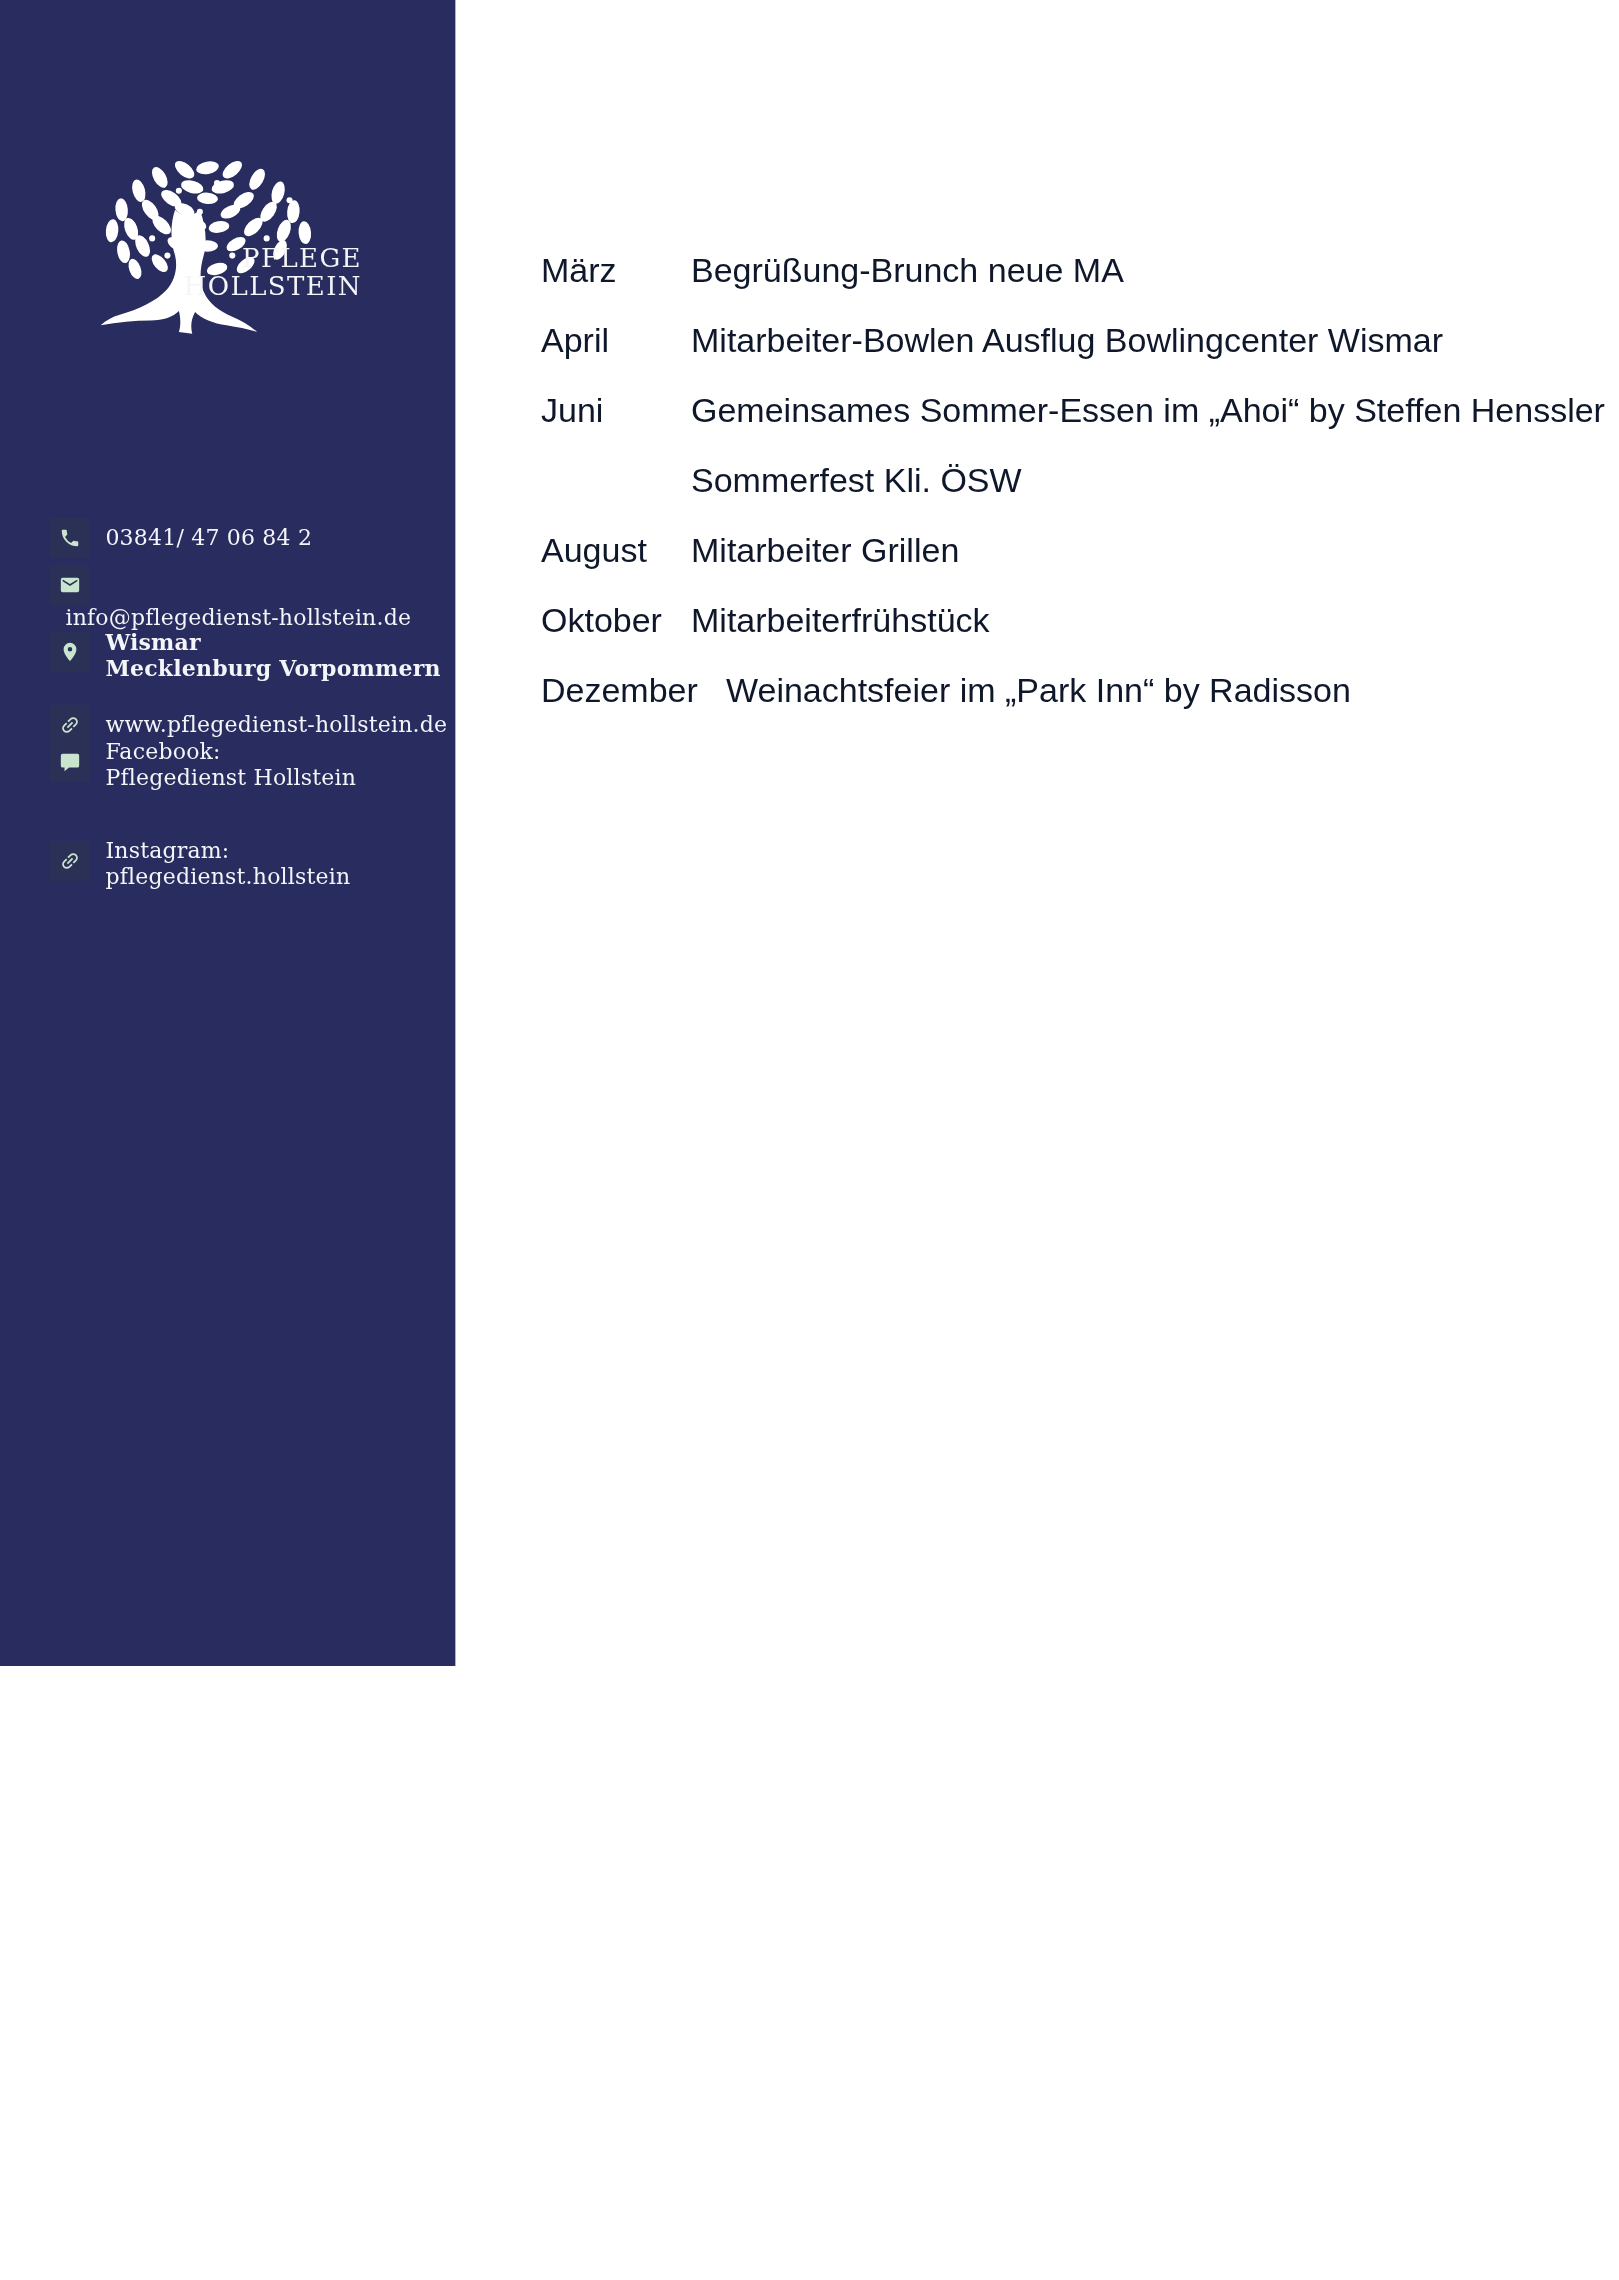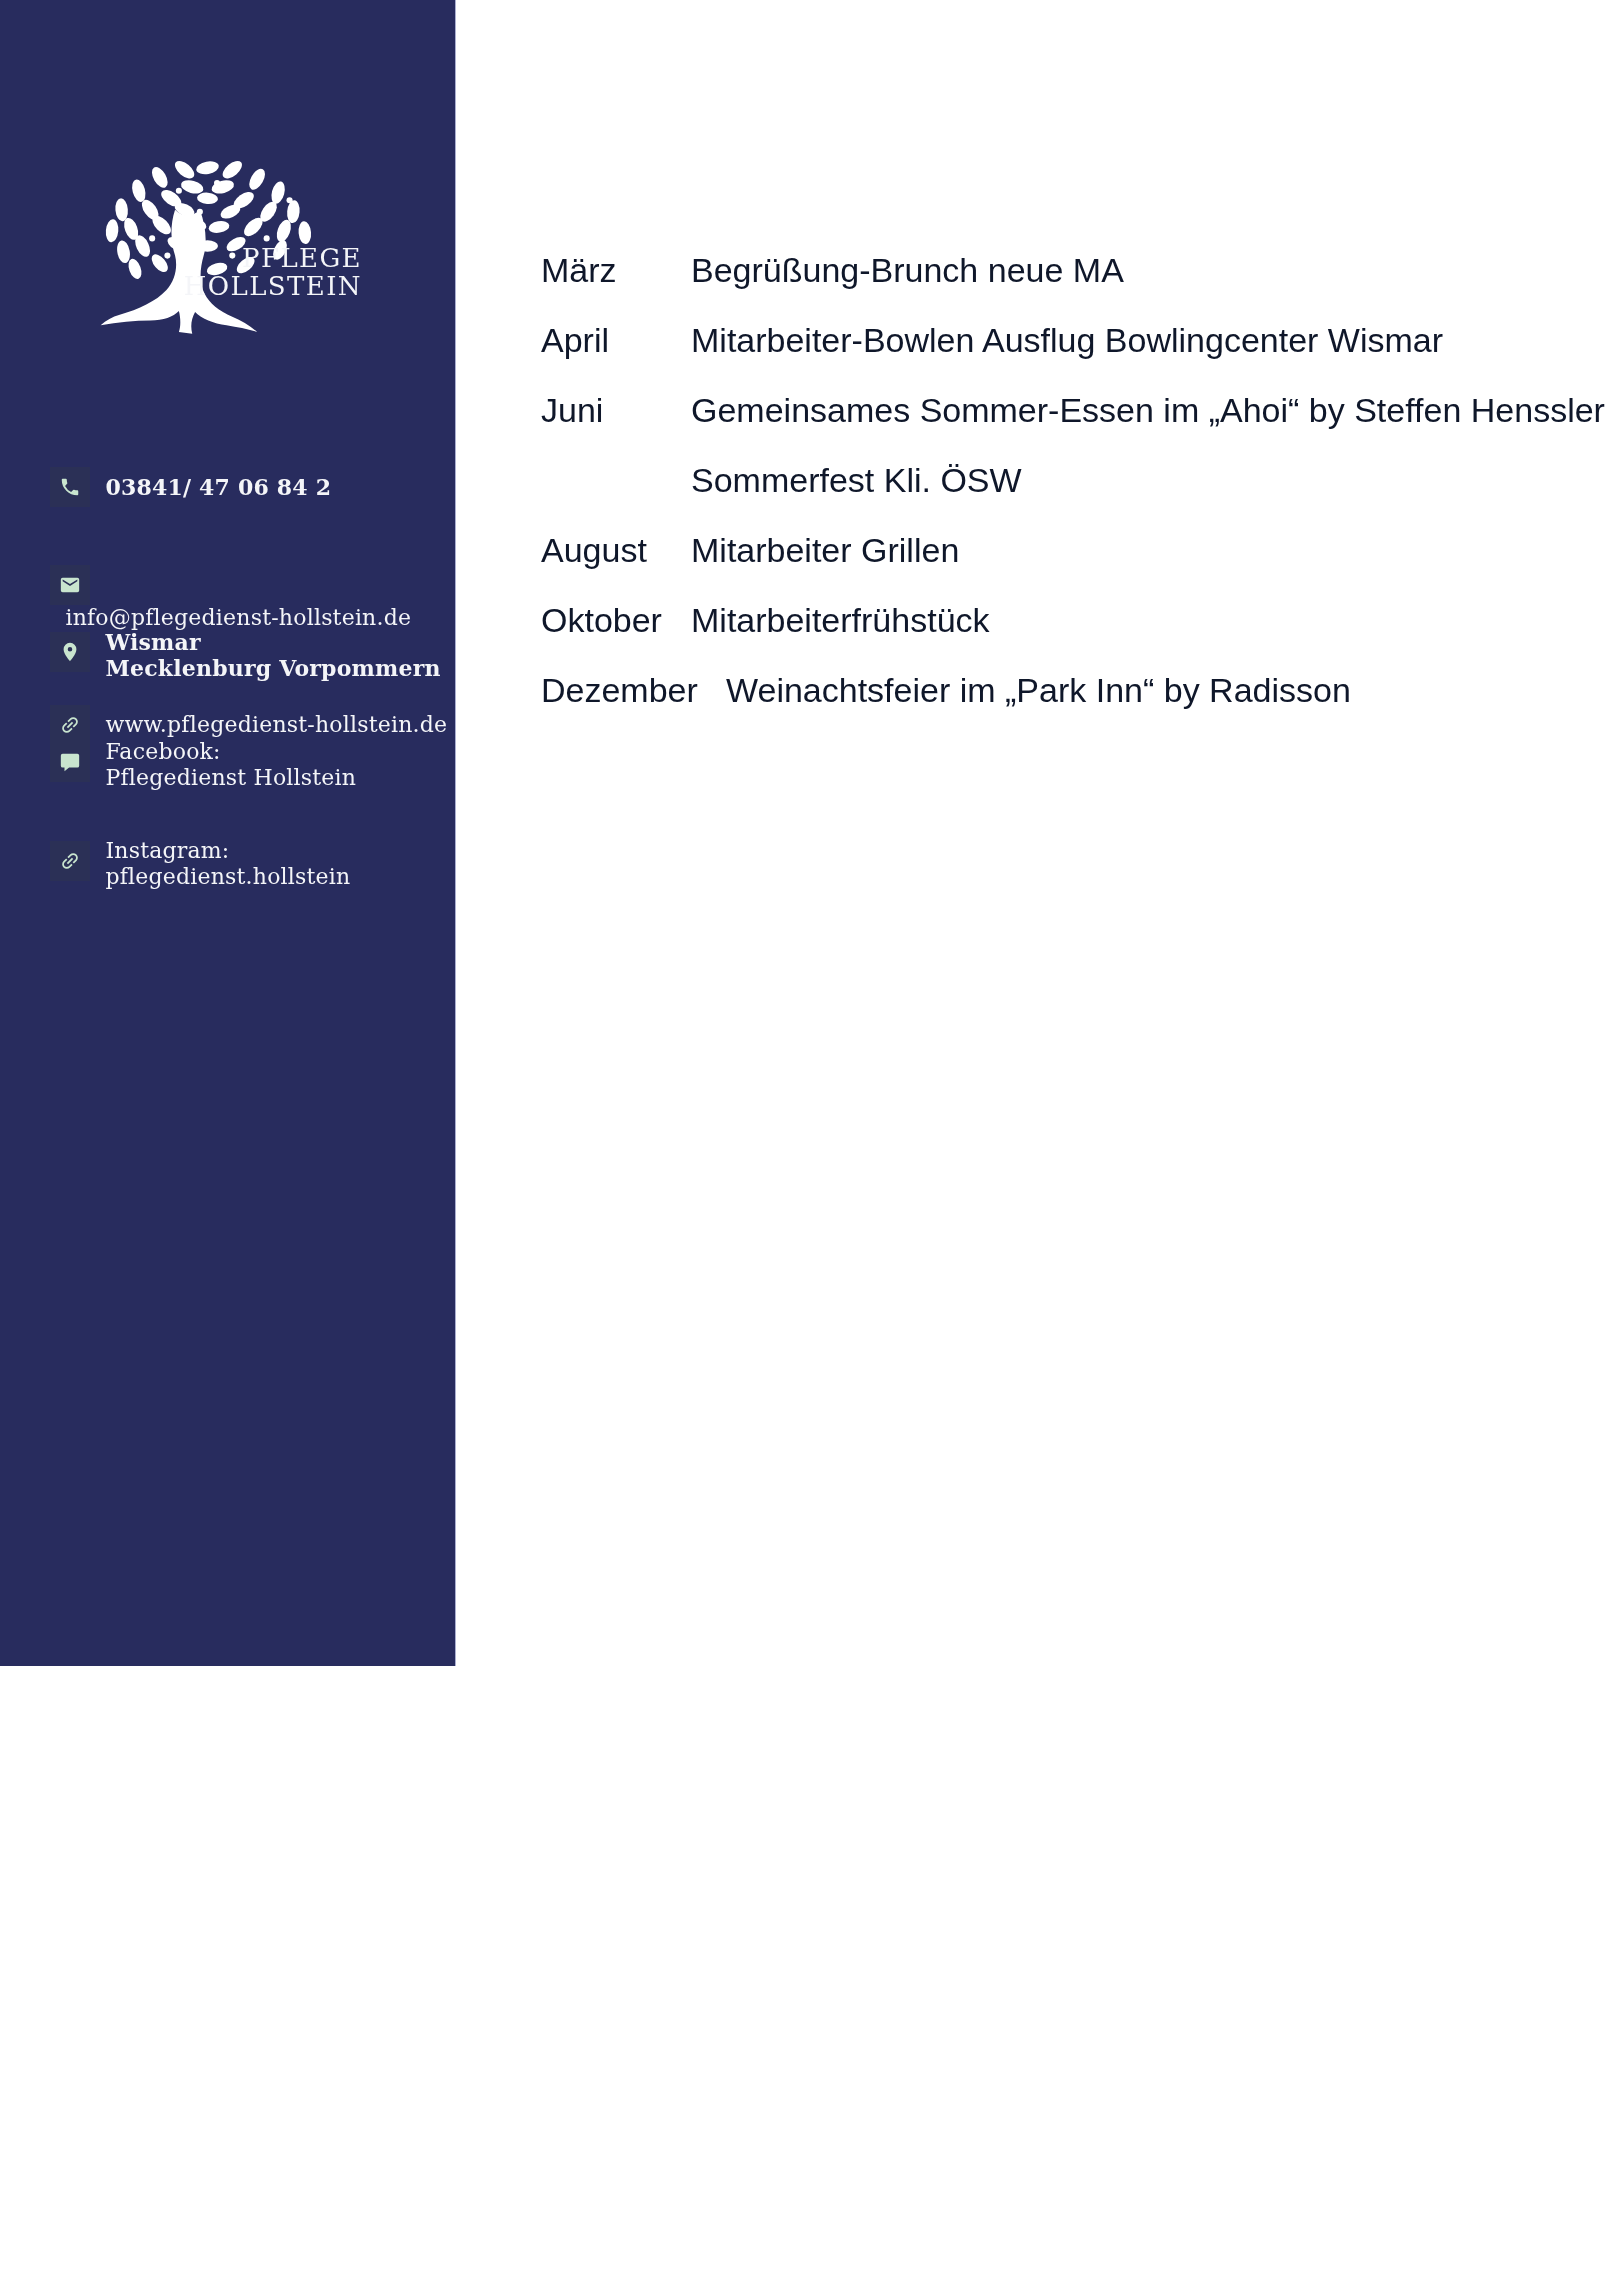--- a/index.html
+++ b/index.html
@@ -135,21 +135,21 @@
                  C111,132 112,118 116,104 C120,90 118,72 112,56
                  C104,64 94,64 86,56 Z"></path>
       </g>
     </svg>
 
     <div class="brand-text">
       <div>PFLEGE</div>
       <div>HOLLSTEIN</div>
     </div>
 
-    <div class="contact-item" style="top:467px;font-weight:bold;">
+    <div class="contact-item" style="top:518px;">
       <span class="icon-tile">
         <svg viewBox="0 0 24 24">
             <path d="M6.62 10.79a15.05 15.05 0 0 0 6.59 6.59l2.2-2.2a1 1 0 0 1 1.01-.24 11.36 11.36 0 0 0 3.58.57 1 1 0 0 1 1 1V20a1 1 0 0 1-1 1A17 17 0 0 1 3 4a1 1 0 0 1 1-1h3.5a1 1 0 0 1 1 1 11.36 11.36 0 0 0 .57 3.57 1 1 0 0 1-.25 1.02l-2.2 2.2z"></path>
           </svg>
       </span>
       <div class="contact-text single">
         <div>03841/ 47 06 84 2</div>
       </div>
     </div>
 

